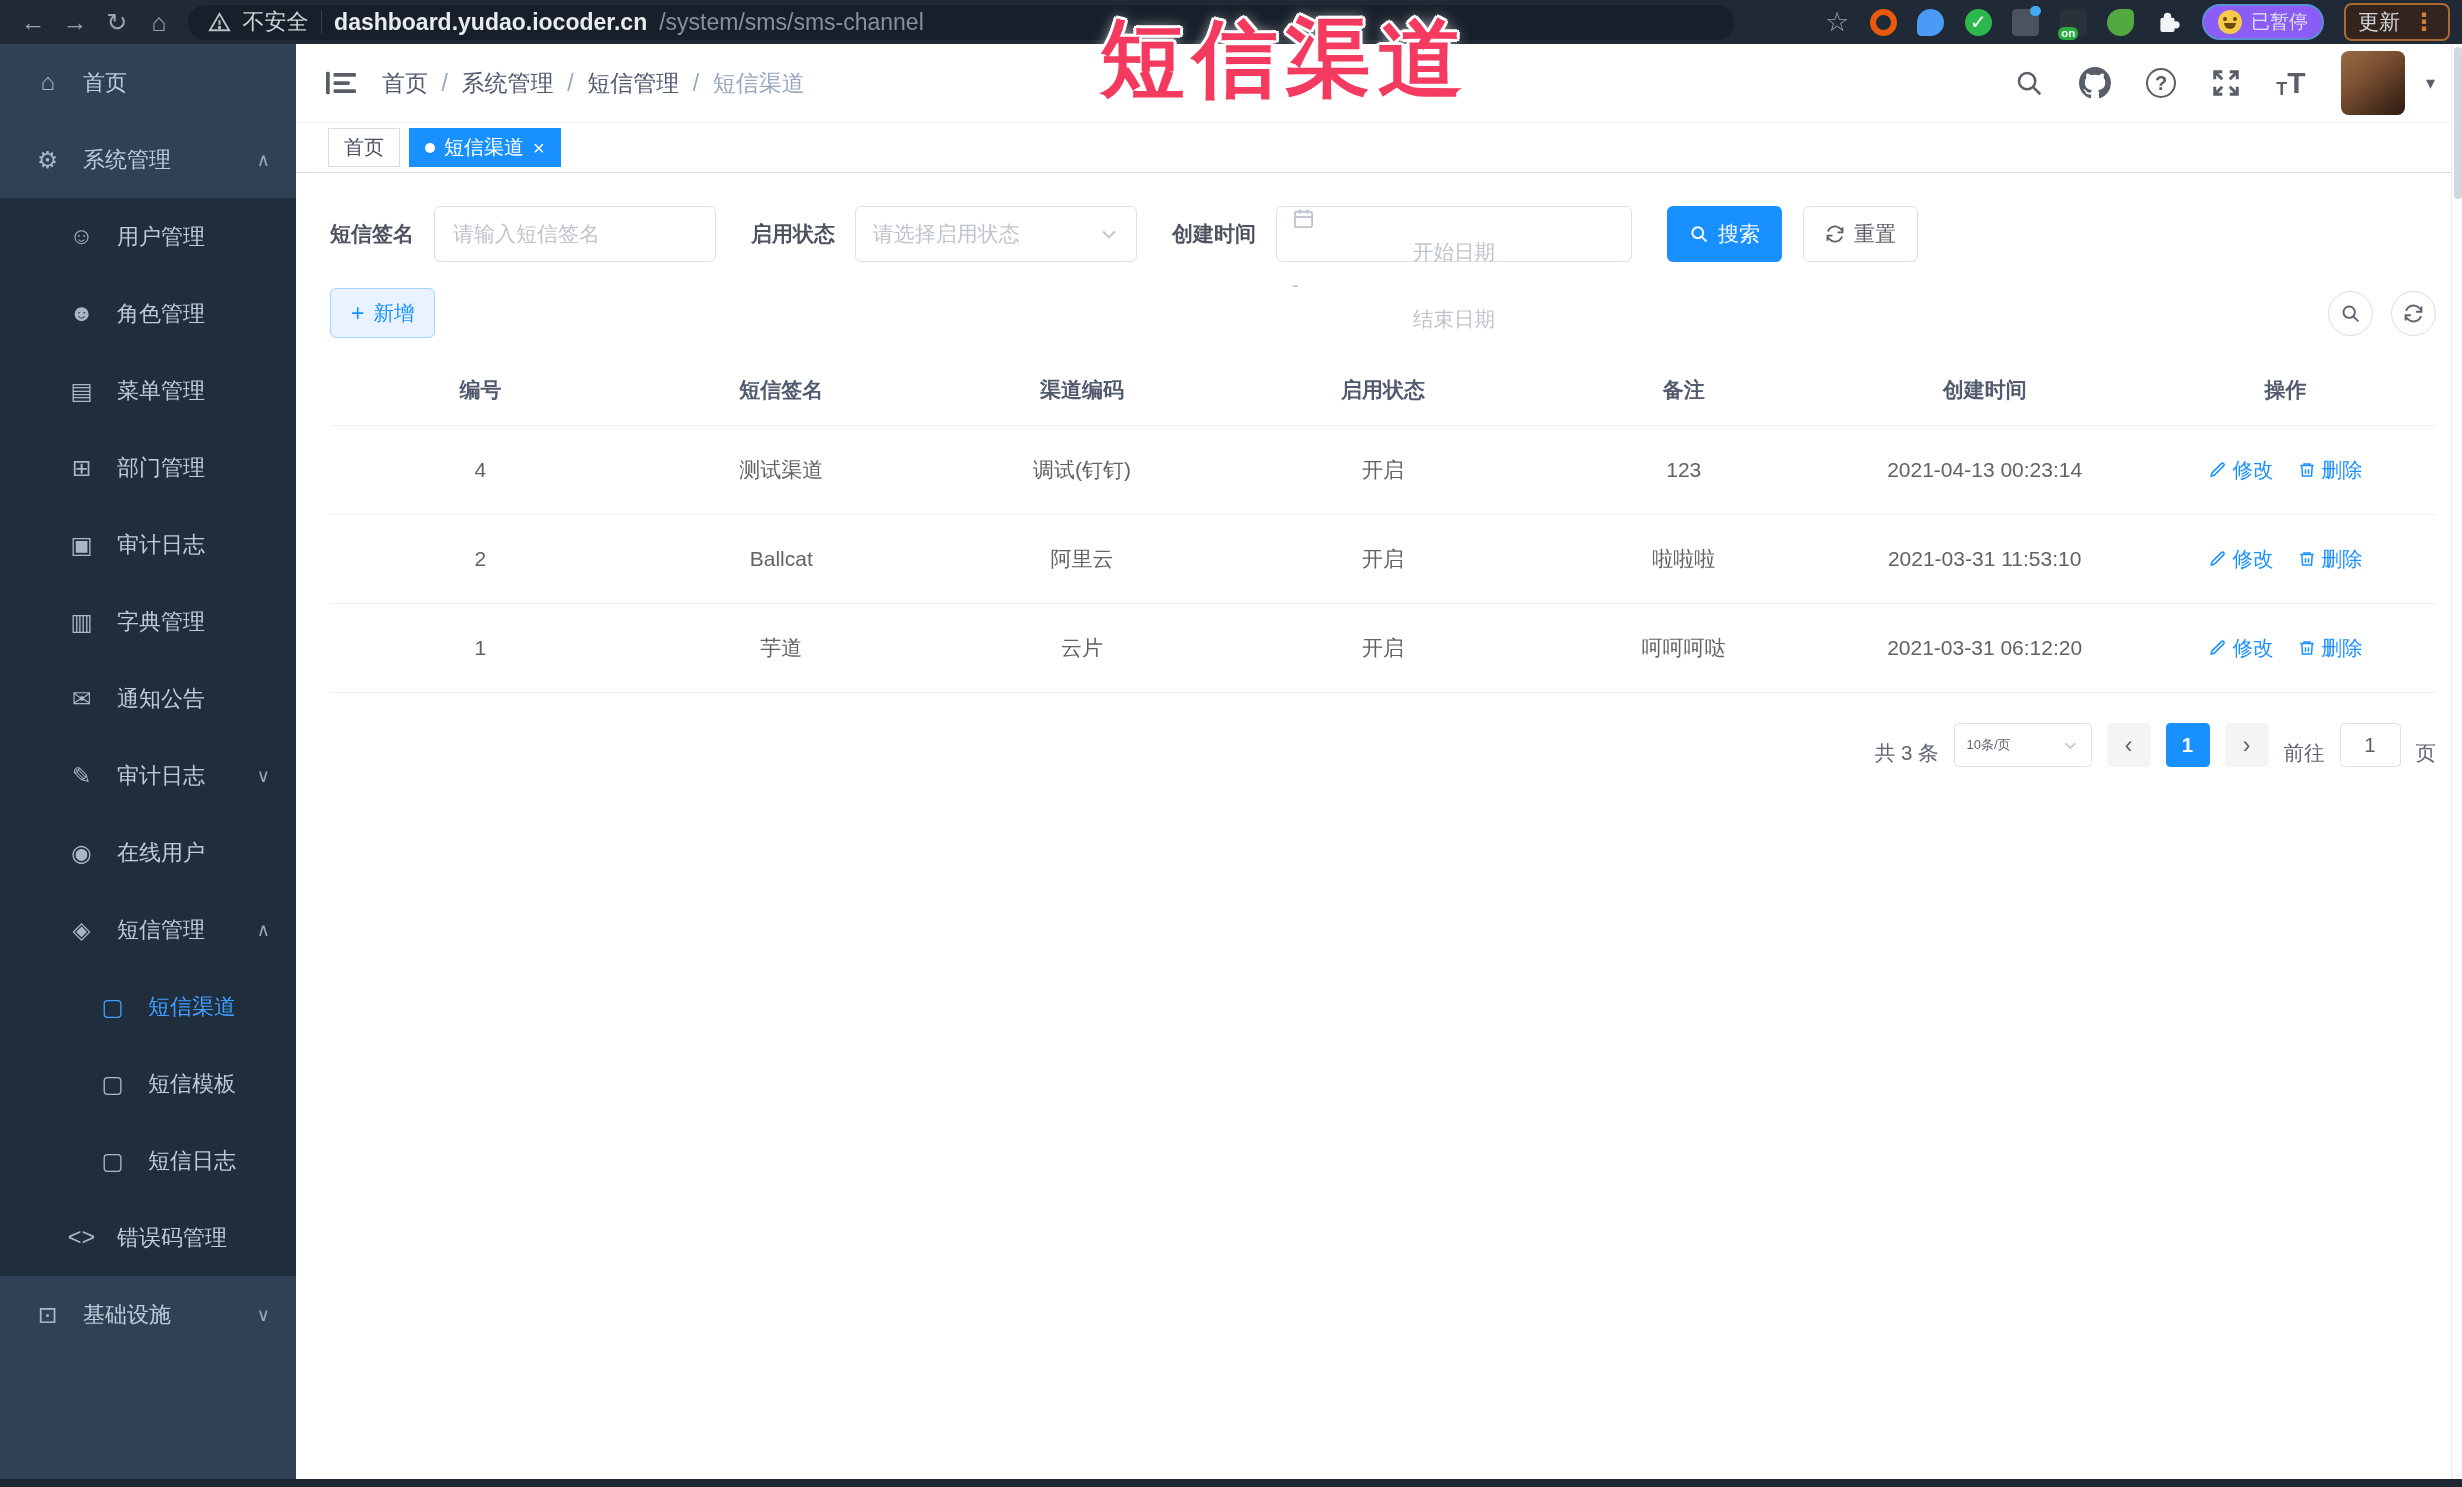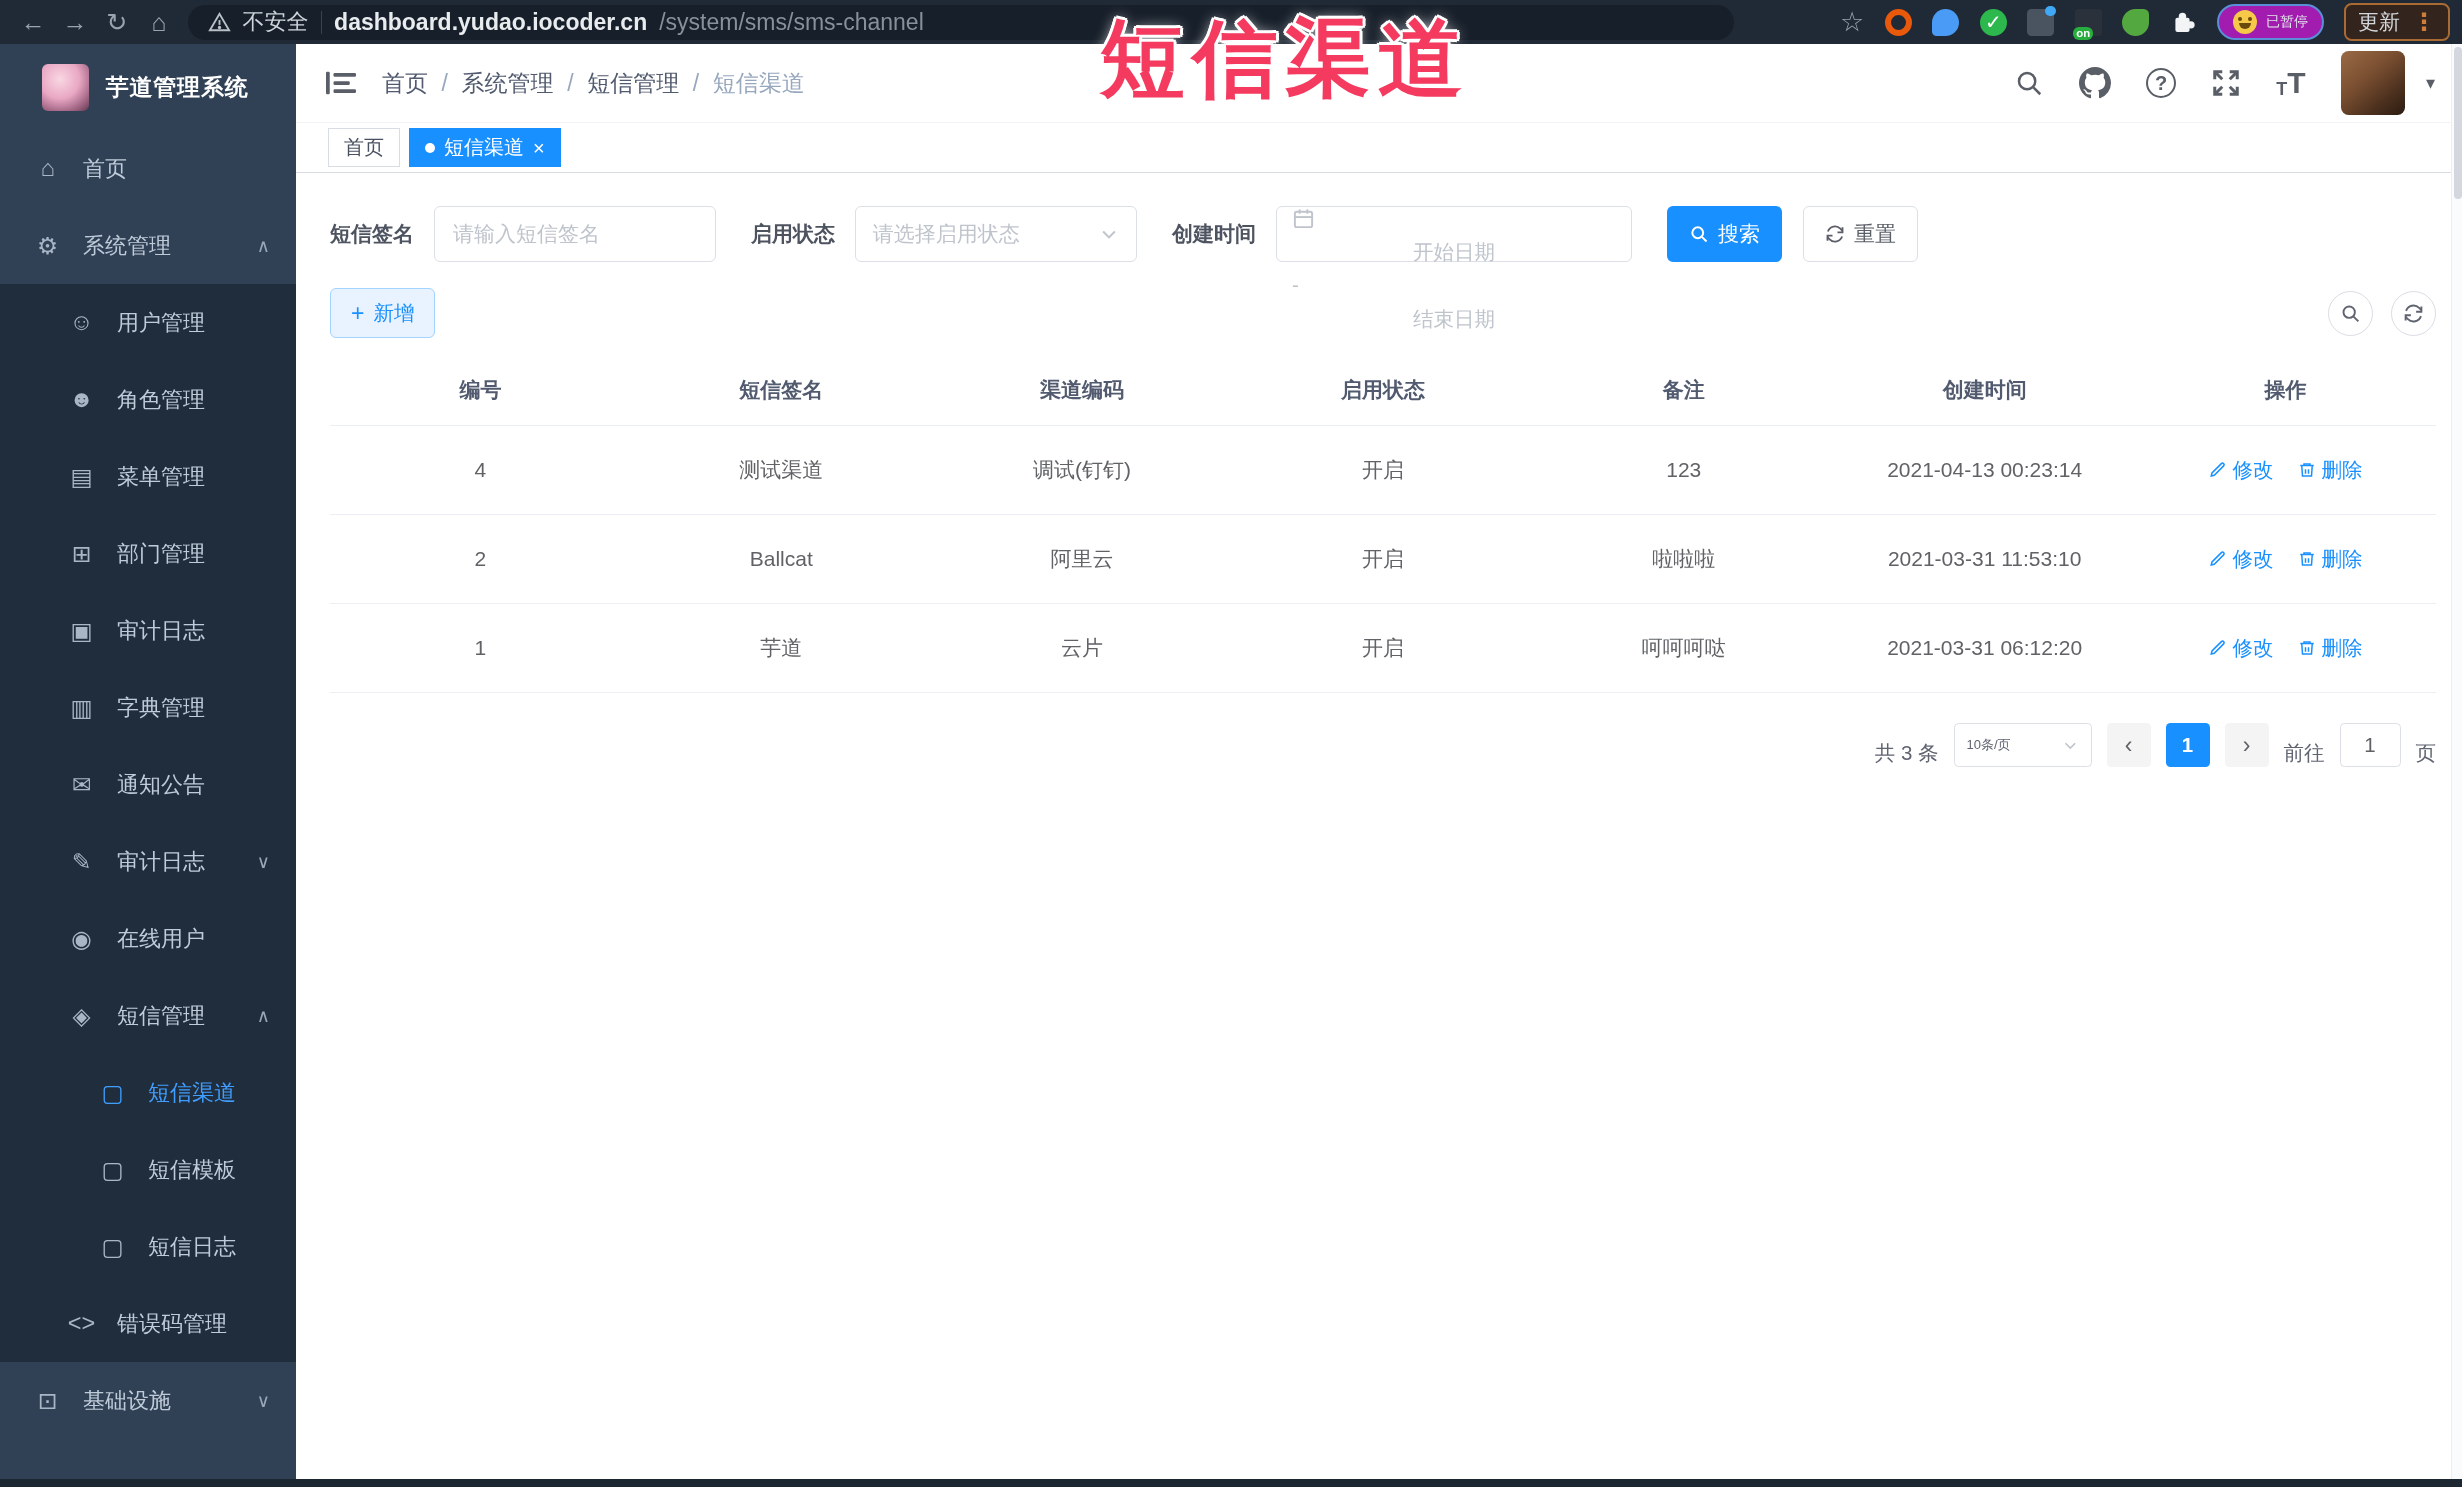--- a/index.html
+++ b/index.html
@@ -33,21 +33,21 @@
   .ext-tool{ border-radius:4.5px; background:#4a5460; }
   .ext-tool::after{ content:""; position:absolute; right:-1.5px; top:-3px; width:10.6px; height:10.6px;
     border-radius:50%; background:#3fa9f5;}
   .ext-onbox{ border-radius:3px; background:#2a313a; }
   .ext-onbox .on-badge{ position:absolute; left:-1.5px; bottom:-4.5px; background:#27ae3f; color:#fff;
     font-size:11.4px; font-weight:700; border-radius:6px; padding:0.8px 3px; line-height:1;}
   .ext-plant{ border-radius:50% 20% 50% 50%; background:#53a93f; }
   .puzzle{ color:#f2f4f6; display:flex; }
   .pill-paused{
     height:36px; border:2.3px solid #5a8fd8; border-radius:20.5px; display:flex; align-items:center;
-    gap:9px; padding:0 13.6px; color:#dfe3e8; font-size:14px; background:#a21caf; white-space:nowrap;
+    gap:9px; padding:0 13.6px; color:#dfe3e8; font-size:19px; background:#8b5cf6; white-space:nowrap;
   }
   .face{ width:24px; height:24px; border-radius:50%; background:#f7c948; position:relative; flex:none;}
   .face::before{ content:""; position:absolute; left:5.3px; top:6.8px; width:3.8px; height:3.8px; border-radius:50%;
     background:#6b4b0c; box-shadow:10px 0 0 #6b4b0c;}
   .face::after{ content:""; position:absolute; left:6px; top:13px; width:12px; height:6px;
     border-radius:0 0 12px 12px; background:#6b4b0c;}
   .pill-update{
     height:38px; border:2.3px solid #aa6a33; border-radius:7.6px; background:#33251d; color:#d3d7dc;
     font-size:21px; display:flex; align-items:center; gap:12px; padding:0 12px; white-space:nowrap;
   }
@@ -209,24 +209,20 @@
       <span class="dots">⋮</span>
     </span>
   </div>
 </div>
 
 <div class="overlay-title">短信渠道</div>
 
 <div class="app">
   <aside class="sidebar">
     <div class="side-top">
-      <div class="logo-row">
-        <span class="logo-img"></span>
-        <span class="logo-title">芋道管理系统</span>
-      </div>
       <div class="mi lvl1">
         <span class="ic">⌂</span>
         <span>首页</span>
       </div>
       <div class="mi lvl1">
         <span class="ic">⚙</span>
         <span>系统管理</span>
         <span class="caret">∧</span>
       </div>
     </div>

